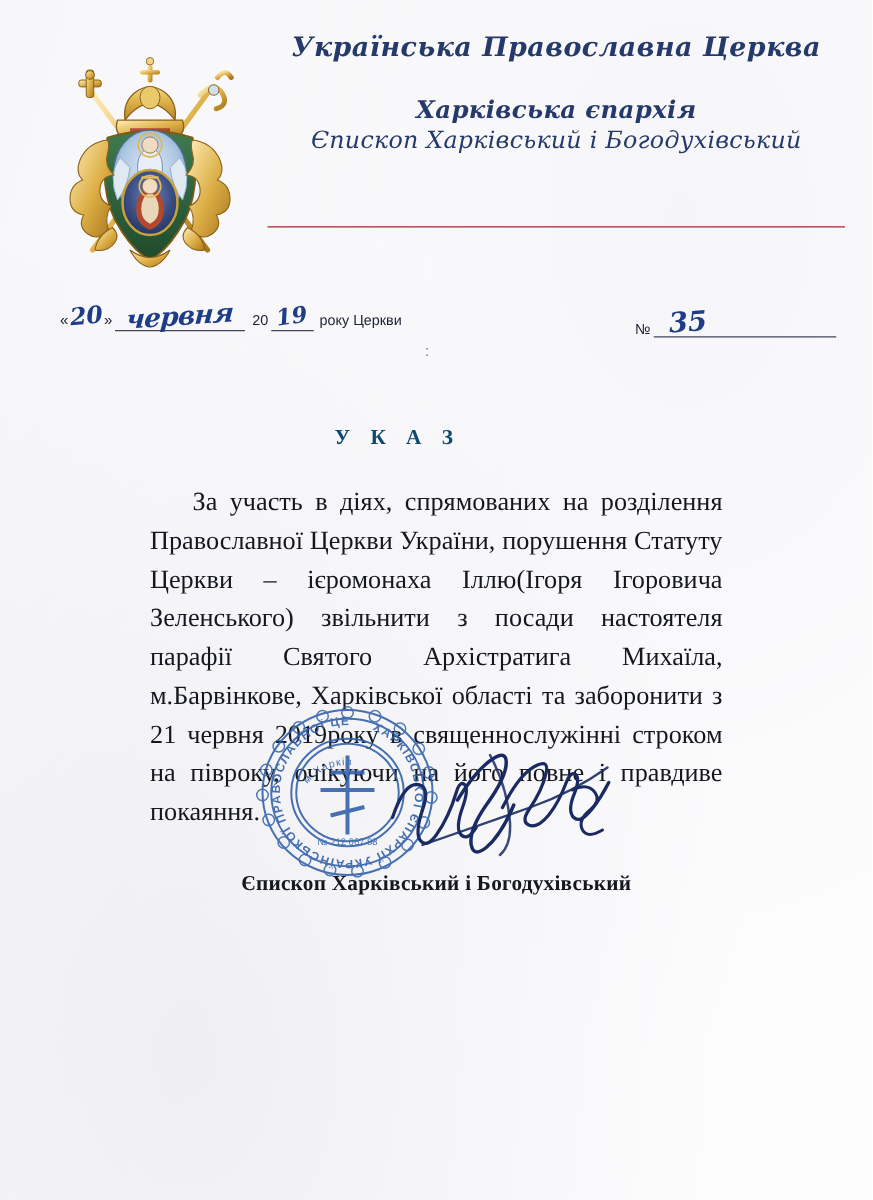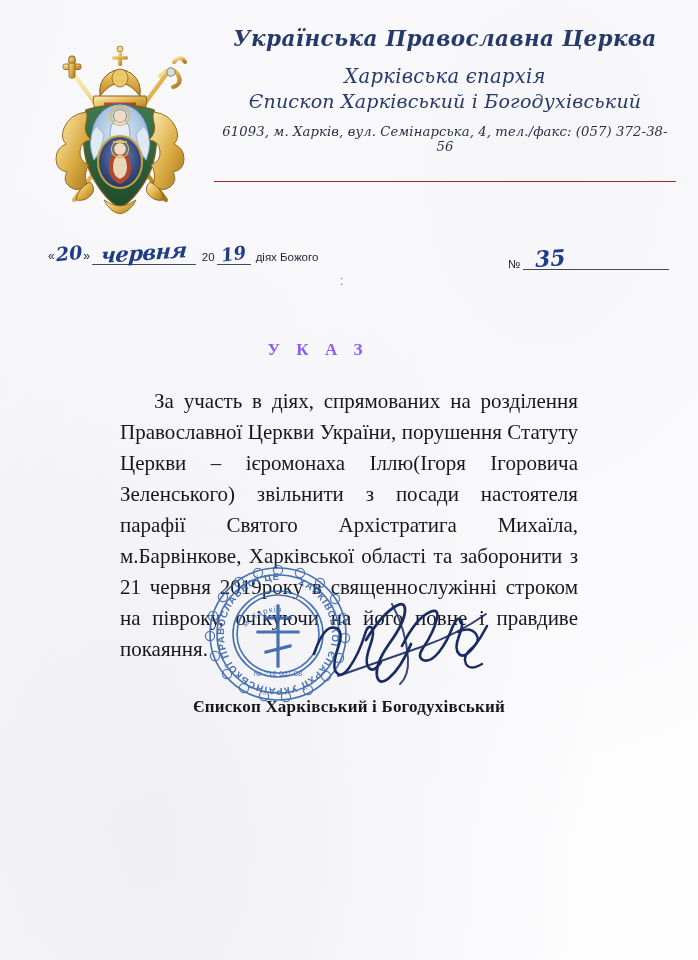--- a/index.html
+++ b/index.html
@@ -60,22 +60,22 @@
     letter-spacing: 0.4px;
     line-height: 1.22;
   }
   .org-line-1 { font-size: 21.5px; }
   .org-line-2 { font-size: 21px; }
   .eparchy {
     font-family: "DejaVu Serif", "Liberation Serif", serif;
     font-style: italic;
     color: #253a6b;
     font-size: 19.5px;
-    font-weight: 400;
-    margin-top: 13px;
+    font-weight: 700;
+    margin-top: 24px;
     letter-spacing: 0.3px;
   }
   .bishop-title {
     font-family: "DejaVu Serif", "Liberation Serif", serif;
     font-style: italic;
     color: #253a6b;
     font-size: 19px;
     font-weight: 500;
     margin-top: 2px;
     letter-spacing: 0.2px;
@@ -212,21 +212,21 @@
   .decree-title {
     position: absolute;
     left: 0;
     top: 340px;
     width: 636px;
     text-align: center;
     font-family: "Liberation Serif", serif;
     font-weight: bold;
     font-size: 17px;
     letter-spacing: 6px;
-    color: #8b5cf6;
+    color: #0c4a6e;
   }
   .body-text {
     position: absolute;
     left: 120px;
     top: 386px;
     width: 458px;
     font-family: "Liberation Serif", serif;
     font-size: 21px;
     line-height: 31px;
     color: #15171f;
@@ -374,40 +374,39 @@
         </g>
 
         <path d="M70 166 q16 12 32 0 q-6 12 -16 14 q-10 -2 -16 -14 z" fill="url(#goldL)" stroke="#8a6118" stroke-width="0.9"></path>
       </svg>
     </div>
 
     <div class="masthead">
       <div class="org-line-1">Українська Православна Церква</div>
       <div class="eparchy">Харківська єпархія</div>
       <div class="bishop-title">Єпископ Харківський і Богодухівський</div>
-      <div class="address">61093, м. Харків, вул. Семінарська, 4, тел./факс: (057) 372-38-56</div>
     </div>
 
     <div class="rule-red"></div>
   </div>
 
   <div class="meta-row">
 
     <div class="date-block">
       <span class="quote">«</span>
       <span class="hand day-hand">20</span>
       <span class="quote">»</span>
       <span class="month-slot">
         <span class="hand month-hand">червня</span>
       </span>
       <span class="yy">20</span>
       <span class="year-slot">
         <span class="hand year-hand">19</span>
       </span>
-      <span class="of-god">діях Божого</span>
+      <span class="of-god">року Церкви</span>
     </div>
 
     <div class="colon-mark">:</div>
 
     <div class="num-block">
       <span>№</span>
       <span class="num-slot">
         <span class="hand num-hand">35</span>
       </span>
     </div>

